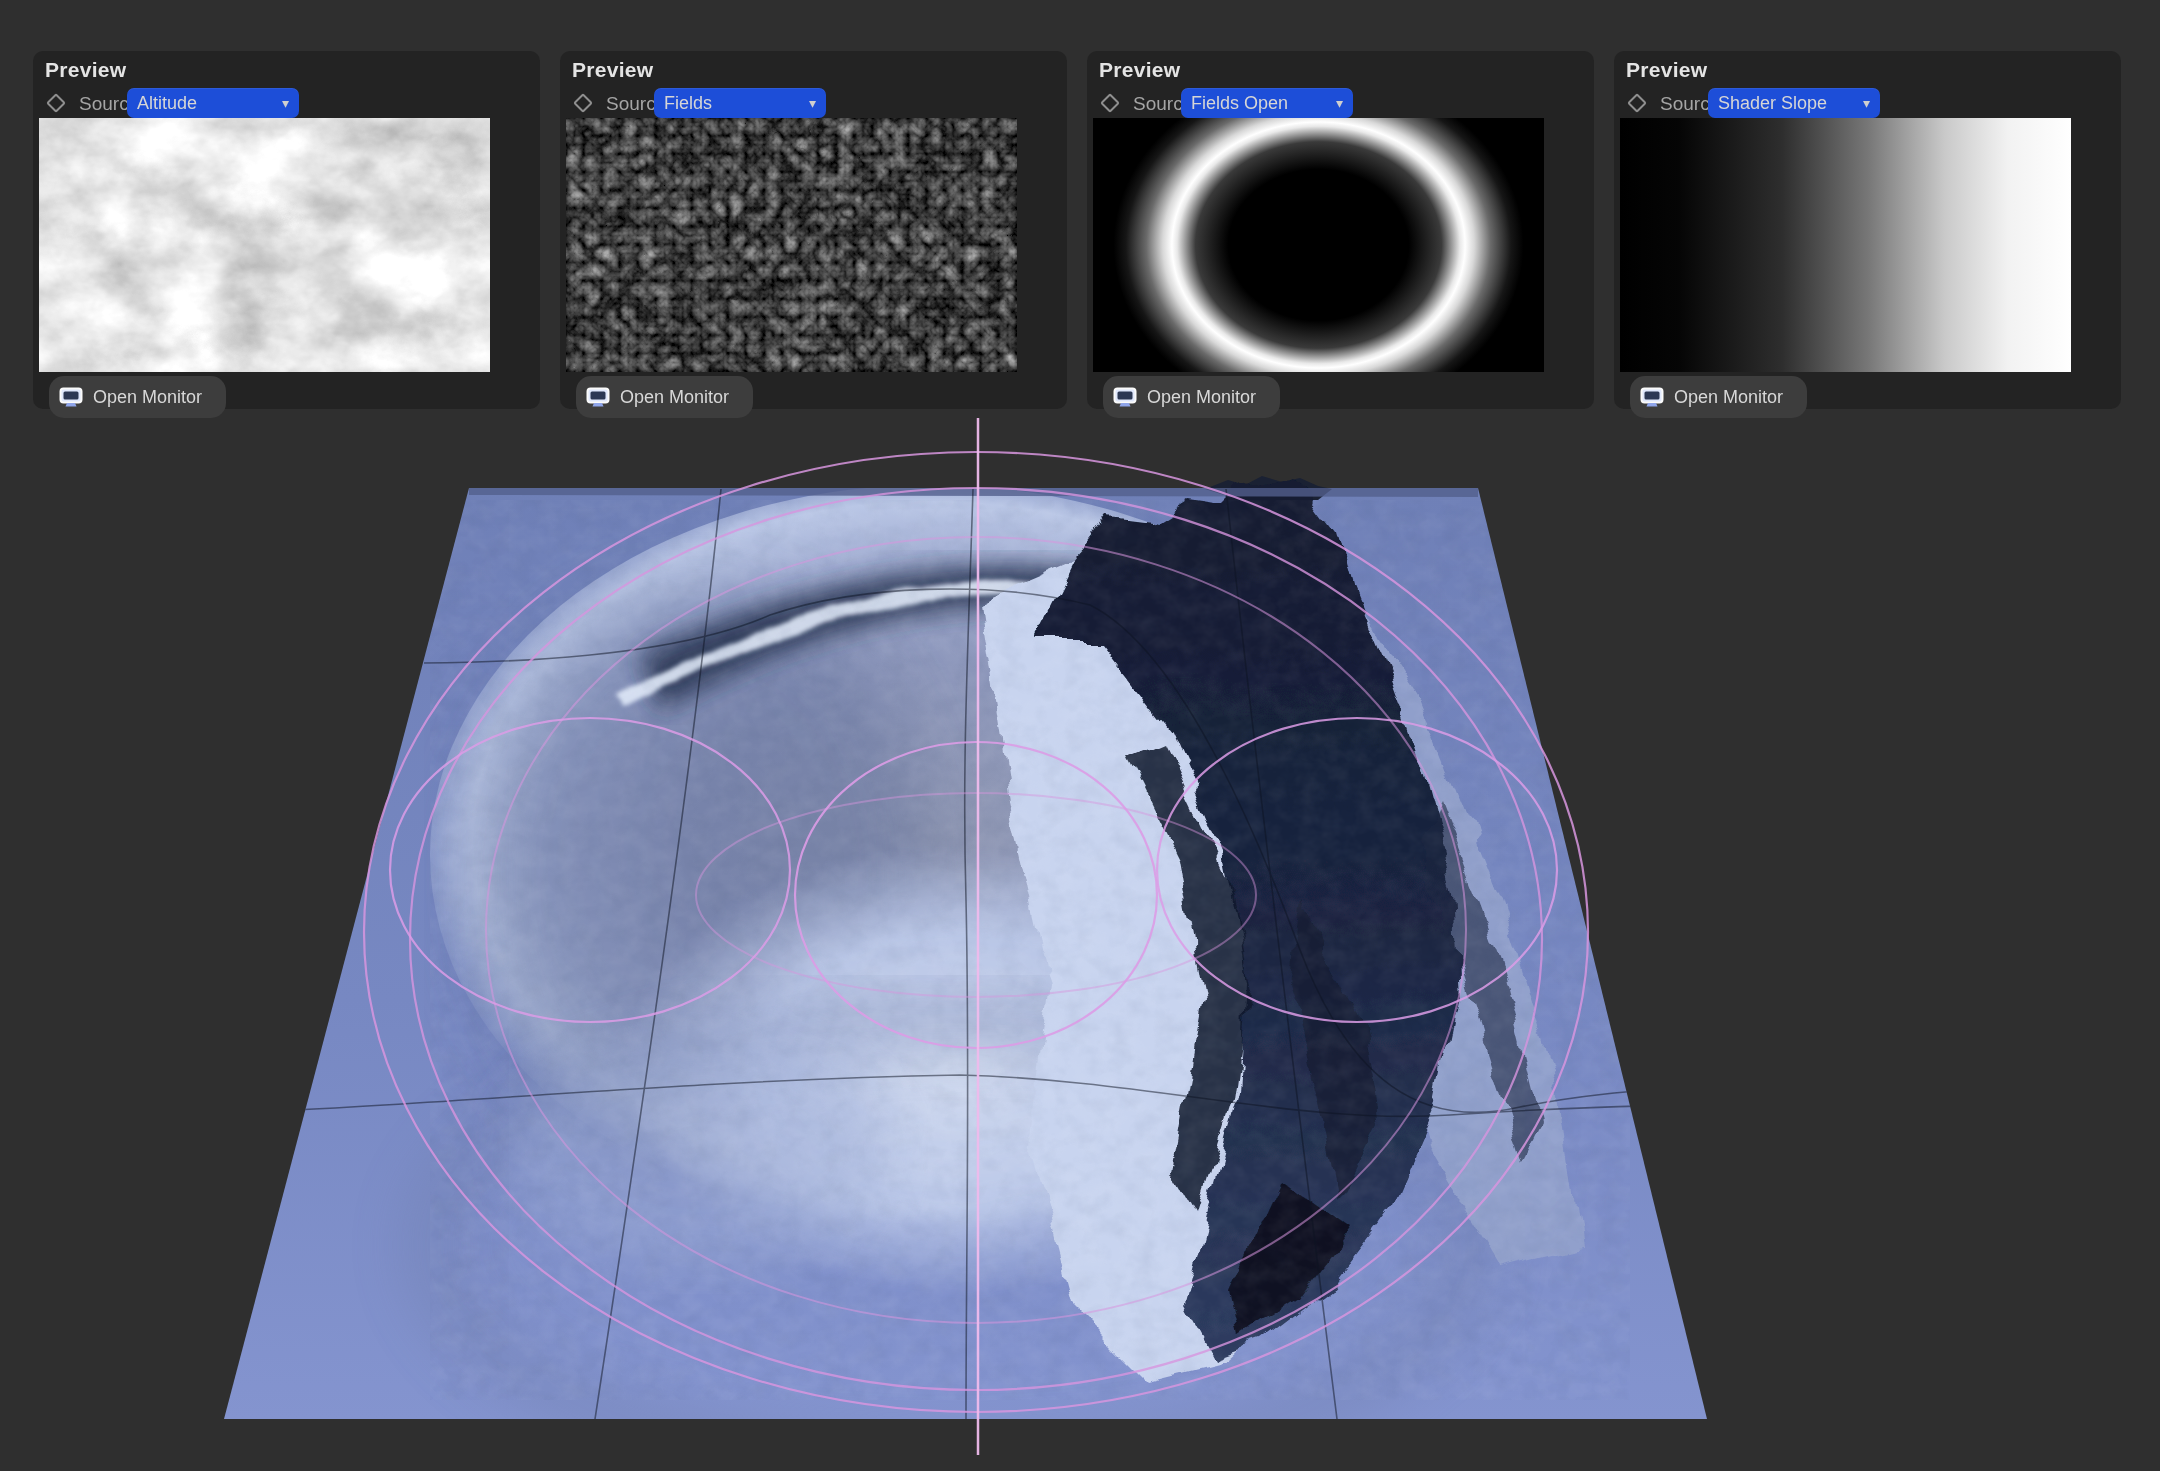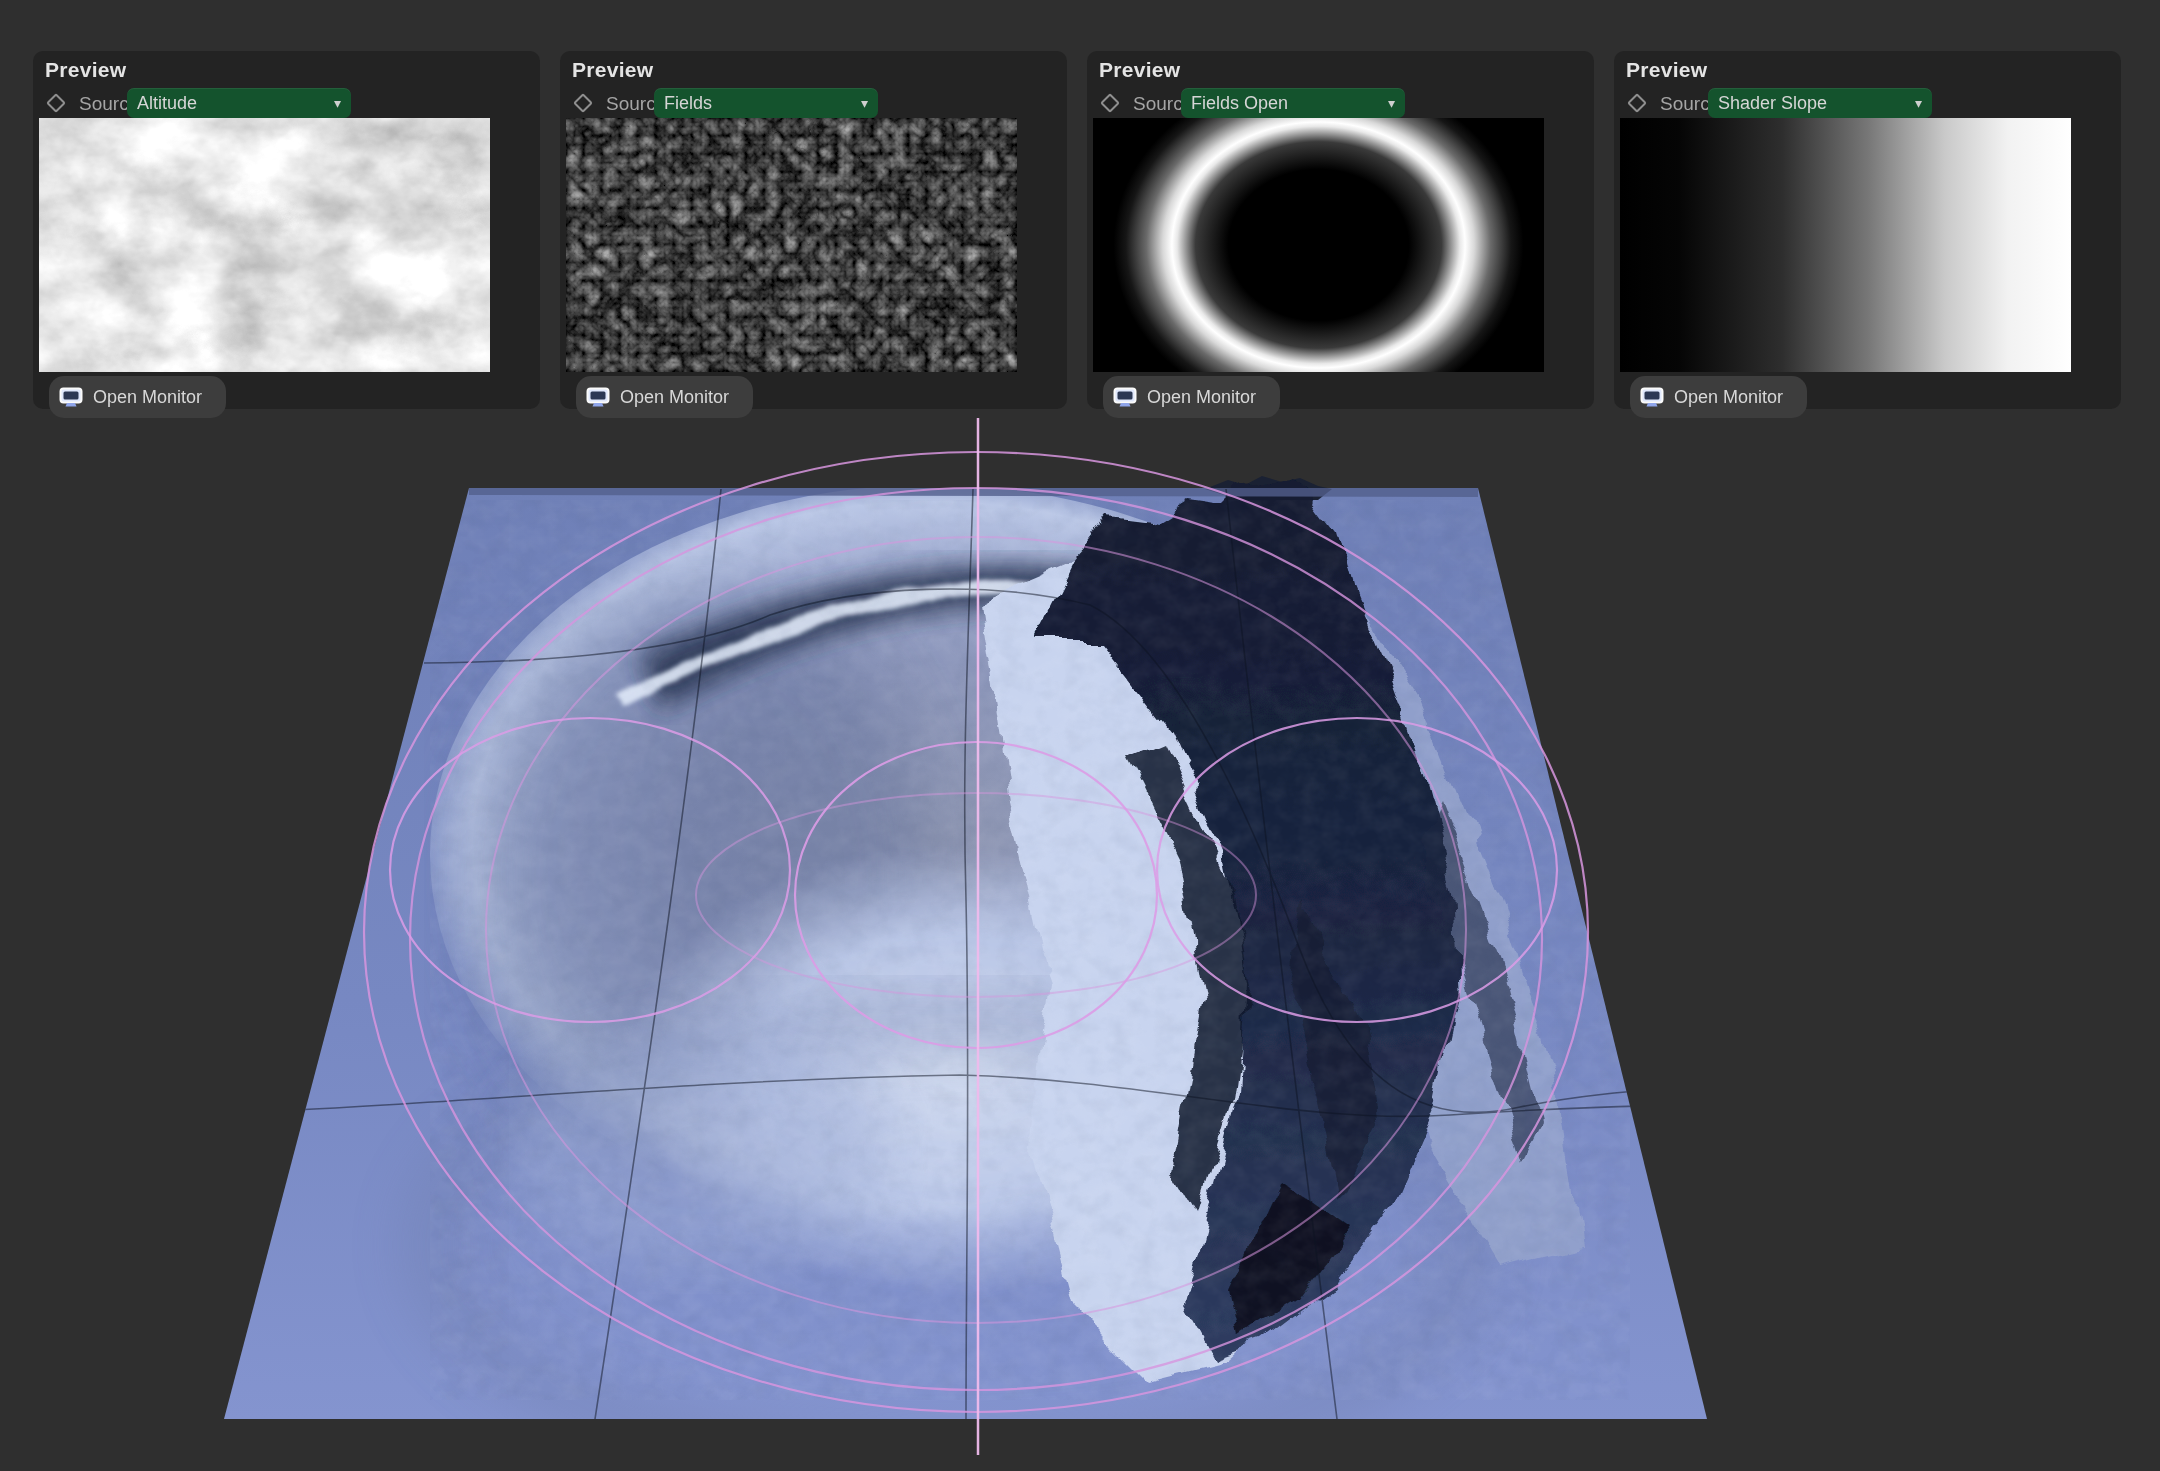--- a/index.html
+++ b/index.html
@@ -5,21 +5,21 @@
   html,body{margin:0;padding:0;background:#1e1e1e;}
   body{font-family:"Liberation Sans", sans-serif;}
   #stage{position:relative;width:2160px;height:1471px;background:#2f2f2f;overflow:hidden;}
 
   
   .panel{position:absolute;top:35px;width:507px;height:358px;background:#232323;border-radius:10px;z-index:5;margin-top:16px;}
   .panel-title{position:absolute;top:7px;left:12px;font-size:21px;font-weight:600;color:#e4e4e4;letter-spacing:.3px;}
   .diamond-wrap{position:absolute;left:12px;top:41px;width:22px;height:22px;display:flex;align-items:center;justify-content:center;}
   .diamond{width:10px;height:10px;border:2px solid #8f8f8f;transform:rotate(45deg);border-radius:2px;}
   .source-label{position:absolute;left:46px;top:42px;font-size:19px;color:#a5a5a5;}
-  .dropdown{position:absolute;left:94px;top:37px;width:224px;height:30px;background:#14532d;border-radius:7px;
+  .dropdown{position:absolute;left:94px;top:37px;width:172px;height:30px;background:#1d4ed8;border-radius:7px;
             color:#d6d6d6;font-size:18px;display:flex;align-items:center;padding:0 10px;box-sizing:border-box;
             box-shadow:inset 0 1px 0 rgba(255,255,255,.07);cursor:pointer;}
   .dd-caret{margin-left:auto;font-size:14px;color:#cfcfcf;line-height:1;}
   .preview-img{position:absolute;left:6px;top:67px;width:451px;height:254px;background:#0d0d0d;overflow:hidden;}
   .preview-img svg{display:block;}
   .preview-fields{background:#000 no-repeat;
     background-image:radial-gradient(205px 172px at 50% 50%,
       #000 0%, #000 44%, #3a3a3a 60%, #e8e8e8 69%, #ffffff 71.5%, #d8d8d8 76%,
       #6a6a6a 84%, #161616 94%, #000 100%);}
   .preview-shader{background:linear-gradient(90deg,#000 0%,#050505 13%,#2e2e2e 36%,#777777 55%,#c9c9c9 72%,#f2f2f2 86%,#ffffff 100%);}

